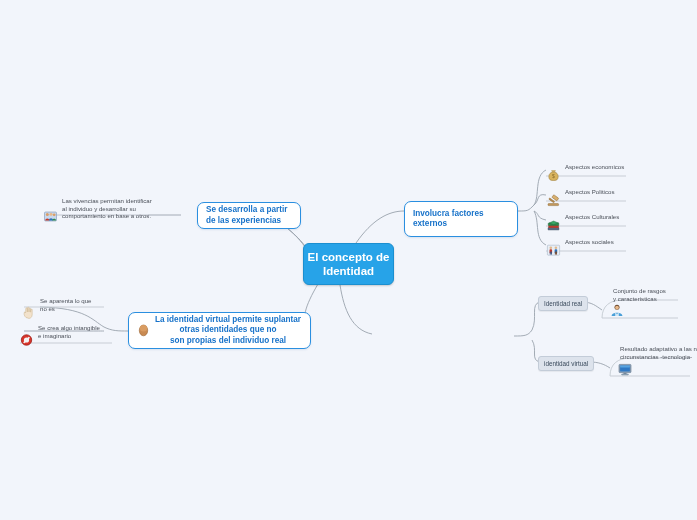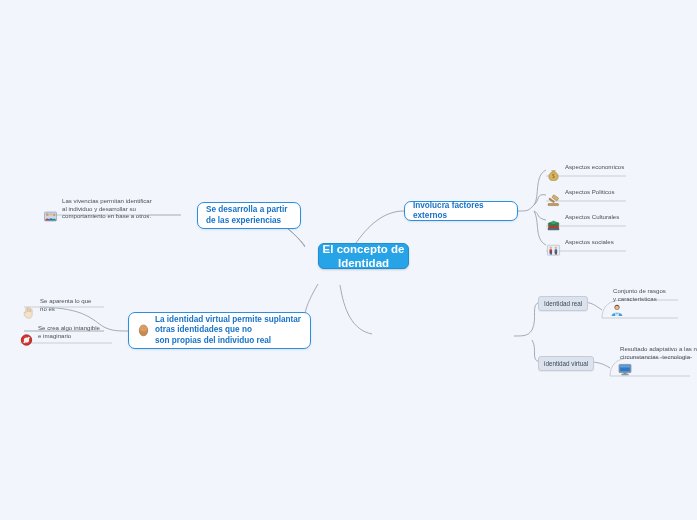--- a/index.html
+++ b/index.html
@@ -156,21 +156,21 @@
       <path d="M582,302 C592,302 596,306 602,310"></path>
       <path d="M590,362 C598,362 604,364 610,368"></path>
 
       <path d="M602,318 C602,306 610,300 622,300 L678,300" stroke="#c3c9d0"></path>
       <path d="M602,318 L678,318" stroke="#c3c9d0"></path>
       <path d="M610,376 C610,364 618,358 630,358 L690,358" stroke="#c3c9d0"></path>
       <path d="M610,376 L690,376" stroke="#c3c9d0"></path>
     </g>
   </svg>
 
-  <div class="node center-node" style="left:318px; top:243px; width:91px; height:26px;">
+  <div class="node center-node" style="left:303px; top:243px; width:91px; height:42px;">
     <span>El concepto de
 Identidad</span>
   </div>
 
   <div class="node topic" style="left:181px; top:202px; width:104px; height:27px;margin-left:16px;">
     <span class="txt">Se desarrolla a partir
 de las experiencias</span>
   </div>
 
   <div class="node leaf" style="left:44px; top:197px; width:140px;">
@@ -183,21 +183,21 @@
         <path d="M4.9 11.5 C4.9 8.6 9.1 8.6 9.1 11.5 Z" fill="#2d6fb5"></path>
         <circle cx="10.2" cy="5.8" r="1.4" fill="#d9a06a"></circle>
         <path d="M8.3 11.5 C8.3 9 12.1 9 12.1 11.5 Z" fill="#2f8a4e"></path>
       </svg>
     </span>
     <span class="txt">Las vivencias permitan identificar
 al individuo y desarrollar su
 comportamiento en base a otros.</span>
   </div>
 
-  <div class="node topic" style="left:404px; top:201px; width:114px; height:20px;">
+  <div class="node topic" style="left:404px; top:201px; width:114px; height:36px;">
     <span class="txt">Involucra factores externos</span>
   </div>
 
   <div class="node leaf" style="left:547px; top:160px; width:100px;">
     <span class="nicon">
       <svg class="ico" width="13" height="14" viewBox="0 0 13 14">
         <path d="M4.6 2.6 L8.4 2.6 L7.4 4.2 L5.6 4.2 Z" fill="#e2c07a" stroke="#a98c45" stroke-width="0.5"></path>
         <path d="M6.5 4 C10.6 4 12 8 10.6 11 C9.6 13 3.4 13 2.4 11 C1 8 2.4 4 6.5 4 Z" fill="#d8b35e" stroke="#9d7f3c" stroke-width="0.6"></path>
         <text x="6.5" y="10.3" font-size="5" text-anchor="middle" fill="#8a6c28" font-family="Liberation Sans, sans-serif">$</text>
       </svg>
@@ -238,21 +238,21 @@
         <rect x="4.0" y="8.6" width="0.9" height="3" fill="#3a5a8a"></rect>
         <circle cx="8.9" cy="4.8" r="1.3" fill="#e0b98e"></circle>
         <rect x="7.6" y="6.2" width="2.6" height="4.3" rx="0.8" fill="#2d6fb5"></rect>
         <rect x="7.9" y="8.6" width="0.9" height="3" fill="#7a4a2a"></rect>
         <rect x="9.1" y="8.6" width="0.9" height="3" fill="#7a4a2a"></rect>
       </svg>
     </span>
     <span class="txt">Aspectos sociales</span>
   </div>
 
-  <div class="node topic" style="left:128px; top:312px; width:183px; height:37px;">
+  <div class="node topic" style="left:128px; top:312px; width:183px; height:37px;text-align:center;">
     <span class="nicon">
       <svg class="ico" width="13" height="15" viewBox="0 0 13 15">
         <ellipse cx="6.5" cy="7.4" rx="4.2" ry="5.4" fill="#c98a52" stroke="#9b6636" stroke-width="0.6"></ellipse>
         <ellipse cx="6.5" cy="5.2" rx="3.6" ry="3.2" fill="#d99c62"></ellipse>
       </svg>
     </span>
     <span class="txt">La identidad virtual permite suplantar
  otras identidades que no
 son propias del individuo real</span>
   </div>

